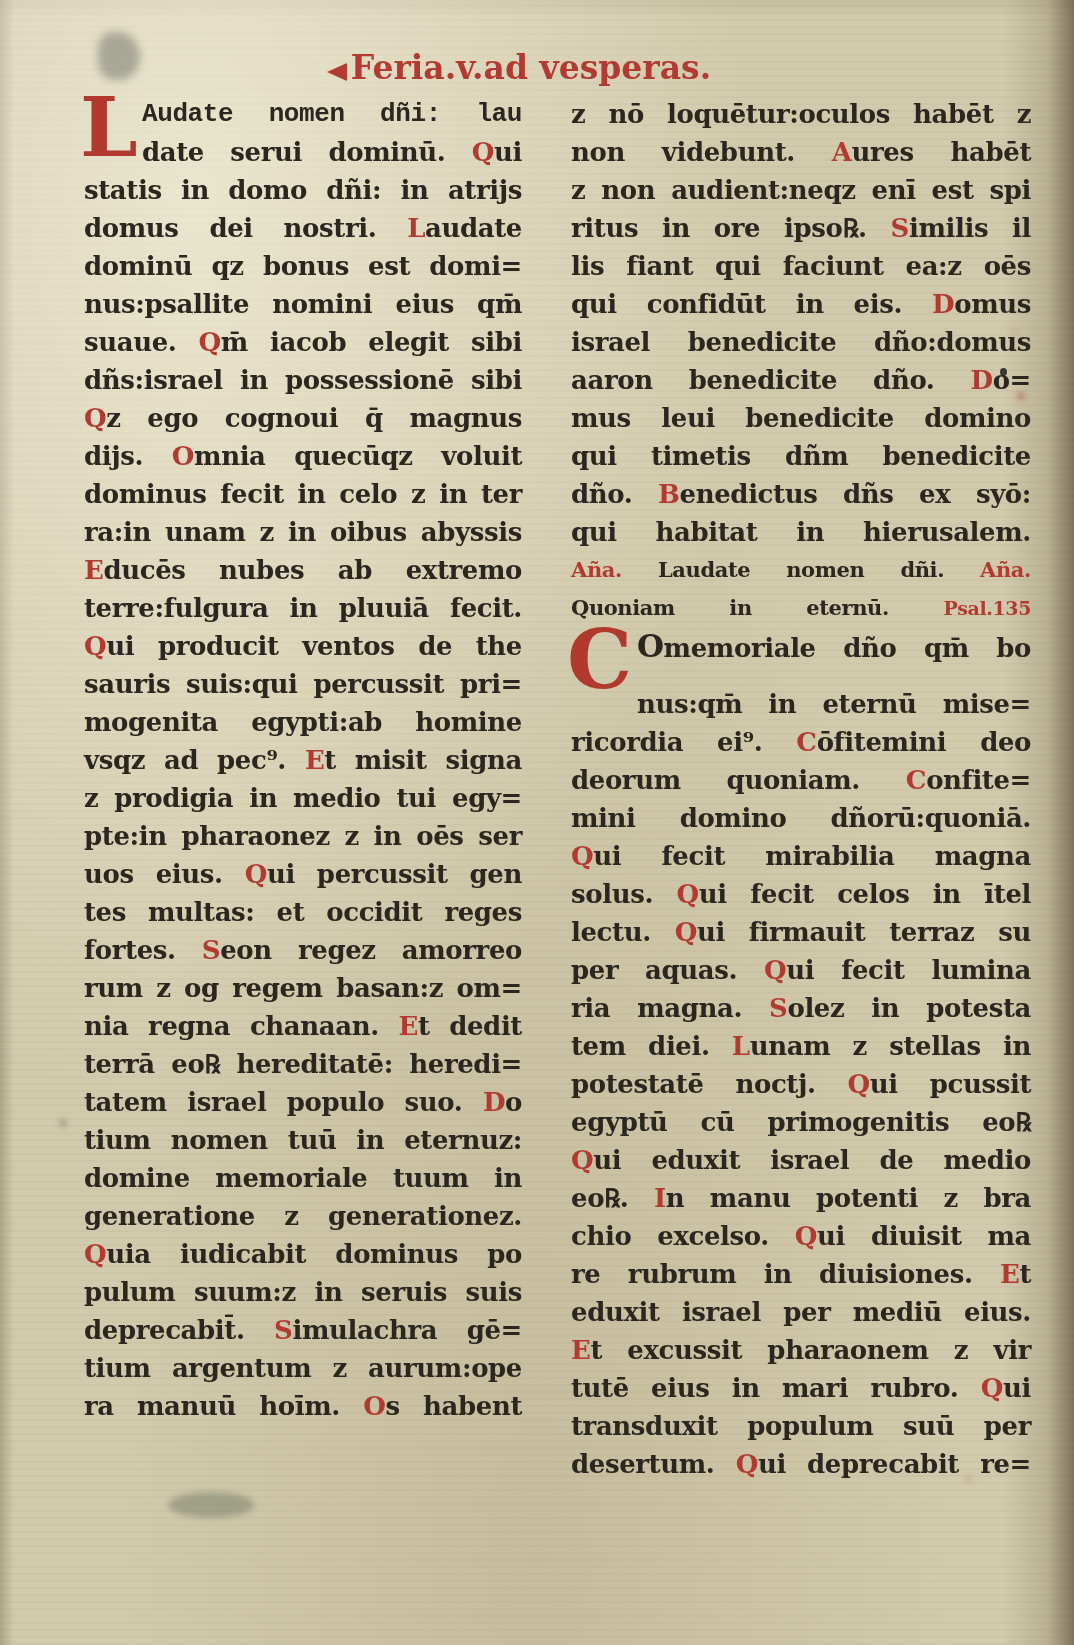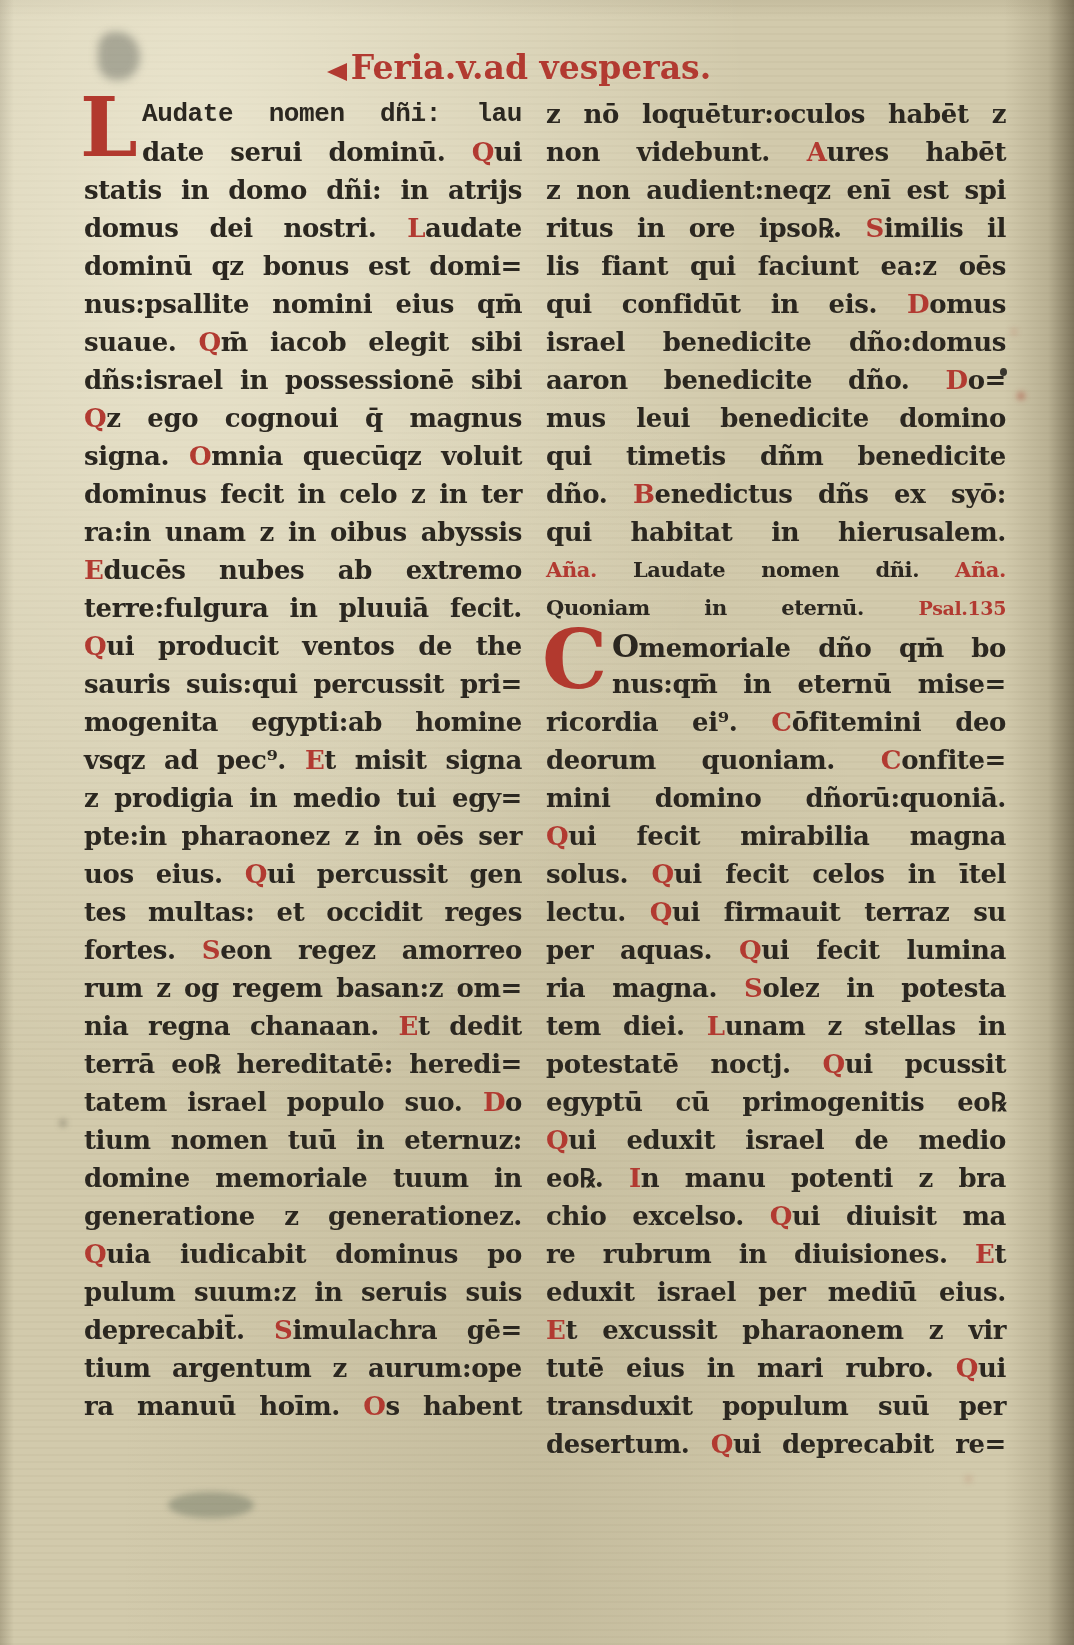--- a/index.html
+++ b/index.html
@@ -27,21 +27,21 @@
     transform:translateX(-18px);
   }
   .rubric{color:#b23a31;}
   #header .leaf{
     display:inline-block;width:0;height:0;vertical-align:-2px;margin-right:4px;
     border-right:20px solid #b23a31;border-top:9px solid transparent;border-bottom:9px solid transparent;
   }
   
   .col{position:absolute;top:95px;}
   #col-left{left:84px;width:438px;}
-  #col-right{left:546px;width:460px;}
+  #col-right{left:571px;width:460px;}
   .line{
     height:38px;line-height:38px;
     font-size:26px;font-weight:bold;color:#2b2720;
     letter-spacing:-0.4px;word-spacing:1px;
     text-align:justify;text-align-last:justify;
     white-space:nowrap;
   }
   .line.small{font-size:21px;}
   .line .red{color:#b23a31;}
   .line .psal{color:#b23a31;font-size:19px;}
@@ -73,21 +73,21 @@
       <span class="dropcap" style="top: -4px;">L</span>
       <div class="line" style="padding-left: 58px; font-family: Liberation Mono, monospace;"><span>Audate nomen dñi: lau</span></div>
       <div class="line" style="padding-left: 58px;"><span>date serui dominū. </span><span class="red">Q</span><span>ui</span></div>
       <div class="line"><span>statis in domo dñi: in atrijs</span></div>
       <div class="line"><span>domus dei nostri. </span><span class="red">L</span><span>audate</span></div>
       <div class="line"><span>dominū qz bonus est domi=</span></div>
       <div class="line"><span>nus:psallite nomini eius qm̄</span></div>
       <div class="line"><span>suaue. </span><span class="red">Q</span><span>m̄ iacob elegit sibi</span></div>
       <div class="line"><span>dñs:israel in possessionē sibi</span></div>
       <div class="line"><span class="red">Q</span><span>z ego cognoui q̄ magnus</span></div>
-      <div class="line"><span>signa. </span><span class="red">O</span><span>mnia quecūqz voluit</span></div>
+      <div class="line"><span>dijs. </span><span class="red">O</span><span>mnia quecūqz voluit</span></div>
       <div class="line"><span>dominus fecit in celo z in ter</span></div>
       <div class="line"><span>ra:in unam z in oibus abyssis</span></div>
       <div class="line"><span class="red">E</span><span>ducēs nubes ab extremo</span></div>
       <div class="line"><span>terre:fulgura in pluuiā fecit.</span></div>
       <div class="line"><span class="red">Q</span><span>ui producit ventos de the</span></div>
       <div class="line"><span>sauris suis:qui percussit pri=</span></div>
       <div class="line"><span>mogenita egypti:ab homine</span></div>
       <div class="line"><span>vsqz ad pec⁹. </span><span class="red">E</span><span>t misit signa</span></div>
       <div class="line"><span>z prodigia in medio tui egy=</span></div>
       <div class="line"><span>pte:in pharaonez z in oēs ser</span></div>
@@ -117,21 +117,21 @@
       <div class="line"><span>israel benedicite dño:domus</span></div>
       <div class="line"><span>aaron benedicite dño. </span><span class="red">D</span><span>o=</span></div>
       <div class="line"><span>mus leui benedicite domino</span></div>
       <div class="line"><span>qui timetis dñm benedicite</span></div>
       <div class="line"><span>dño. </span><span class="red">B</span><span>enedictus dñs ex syō:</span></div>
       <div class="line"><span>qui habitat in hierusalem.</span></div>
       <div class="line small"><span class="red">Aña.</span><span> Laudate nomen dñi. </span><span class="red">Aña.</span></div>
       <div class="line small"><span>Quoniam in eternū. </span><span class="red psal">Psal.135</span></div>
       <span class="dropcap" style="top: 528px;">C</span>
       <div class="line" style="padding-left: 66px;"><span class="lomb">O</span><span>memoriale dño qm̄ bo</span></div>
-      <div class="line" style="padding-left: 66px;"><span>nus:qm̄ in eternū mise=</span></div>
+      <div class="line" style="padding-left: 66px; margin-top: 20px;"><span>nus:qm̄ in eternū mise=</span></div>
       <div class="line"><span>ricordia ei⁹. </span><span class="red">C</span><span>ōfitemini deo</span></div>
       <div class="line"><span>deorum quoniam. </span><span class="red">C</span><span>onfite=</span></div>
       <div class="line"><span>mini domino dñorū:quoniā.</span></div>
       <div class="line"><span class="red">Q</span><span>ui fecit mirabilia magna</span></div>
       <div class="line"><span>solus. </span><span class="red">Q</span><span>ui fecit celos in ītel</span></div>
       <div class="line"><span>lectu. </span><span class="red">Q</span><span>ui firmauit terraz su</span></div>
       <div class="line"><span>per aquas. </span><span class="red">Q</span><span>ui fecit lumina</span></div>
       <div class="line"><span>ria magna. </span><span class="red">S</span><span>olez in potesta</span></div>
       <div class="line"><span>tem diei. </span><span class="red">L</span><span>unam z stellas in</span></div>
       <div class="line"><span>potestatē noctj. </span><span class="red">Q</span><span>ui pcussit</span></div>

